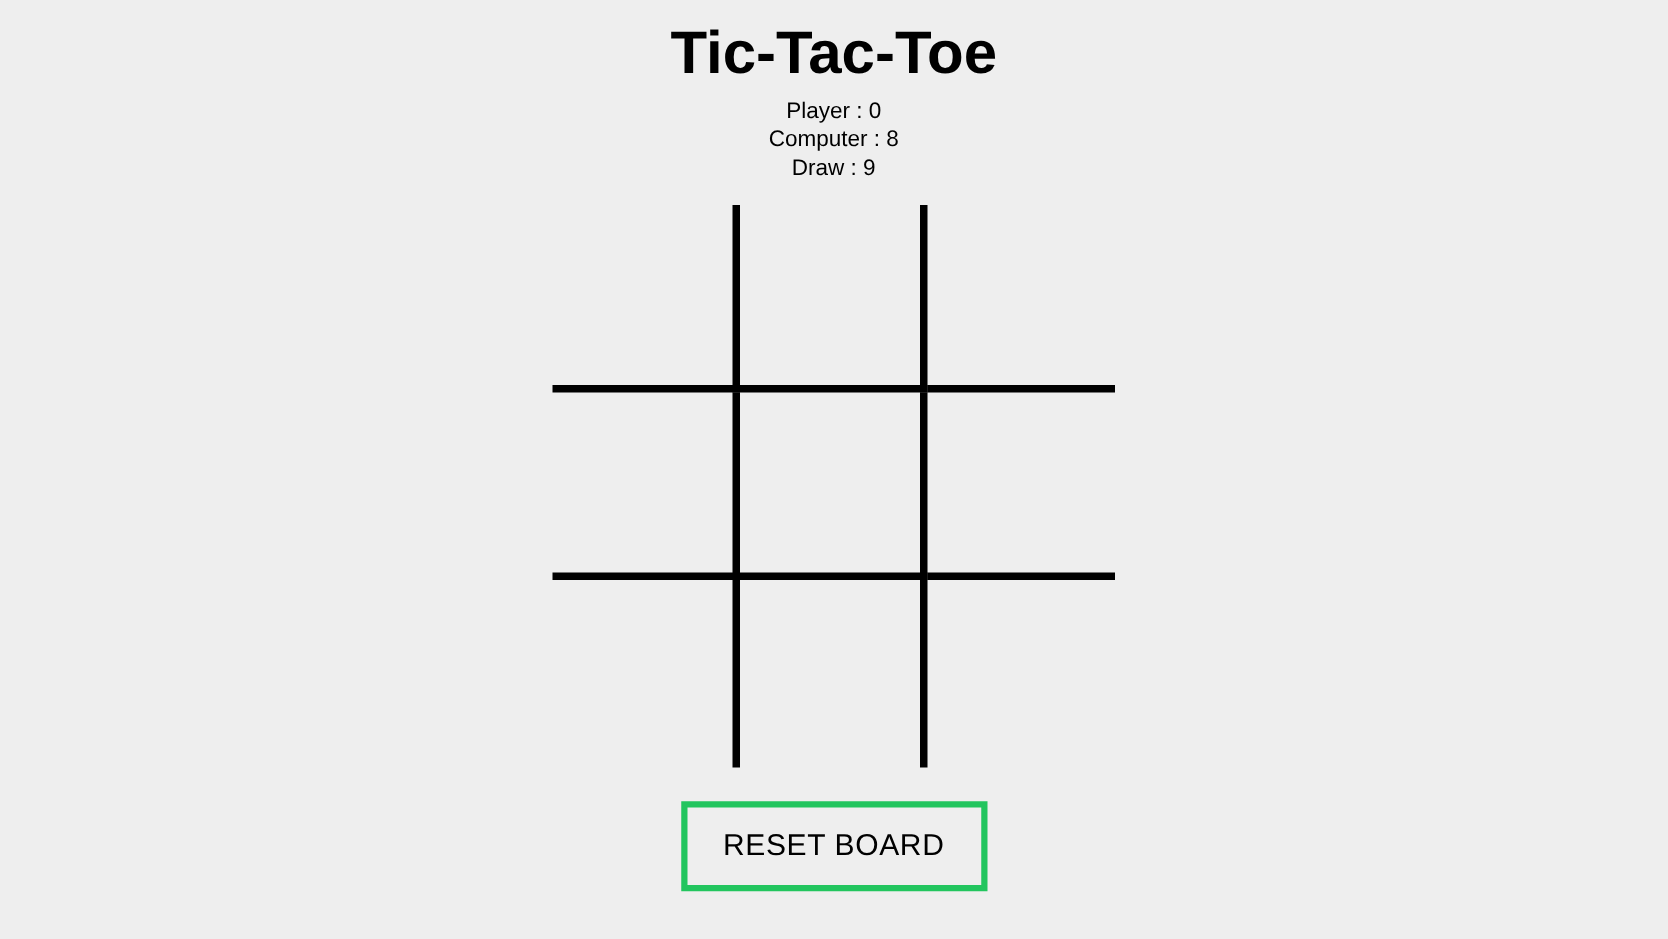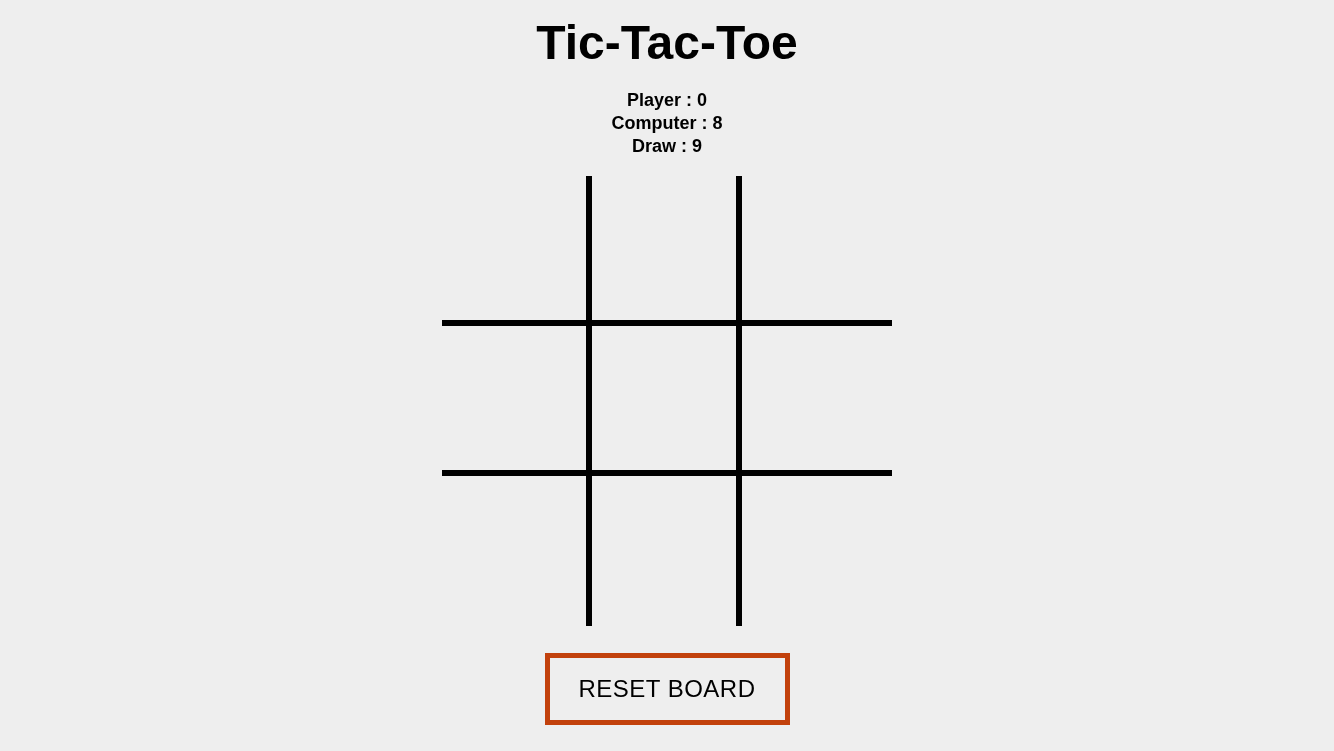--- a/index.html
+++ b/index.html
@@ -15,35 +15,35 @@
     background: #eeeeee;
     font-family: "Liberation Sans", sans-serif;
     color: #000000;
     display: flex;
     flex-direction: column;
     align-items: center;
   }
 
   
   .page-title {
-    margin: 12px;
+    margin: 0;
     padding: 0;
     font-size: 48px;
     font-weight: bold;
     line-height: 1;
     letter-spacing: 0px;
     text-align: right;
     margin-top: 19px;
   }
 
   .scoreboard {
     margin-top: 10px;
     text-align: center;
     font-size: 18px;
-    font-weight: bold;
+    font-weight: normal;
     line-height: 23px;
   }
   .score-line {
     display: block;
     white-space: pre;
   }
 
   
   .board-wrap {
     margin-top: 18px;
@@ -84,21 +84,21 @@
   .reset-wrap {
     margin-top: 27px;
     display: flex;
     justify-content: center;
     width: 100%;
   }
   .reset-button {
     width: 245px;
     height: 72px;
     background: transparent;
-    border: 5px solid #c2410c;
+    border: 5px solid #22c55e;
     border-radius: 0;
     font-family: "Liberation Sans", sans-serif;
     font-size: 24px;
     font-weight: normal;
     letter-spacing: 0.5px;
     color: #000000;
     text-align: center;
     cursor: pointer;
     padding: 0;
     line-height: 62px;

